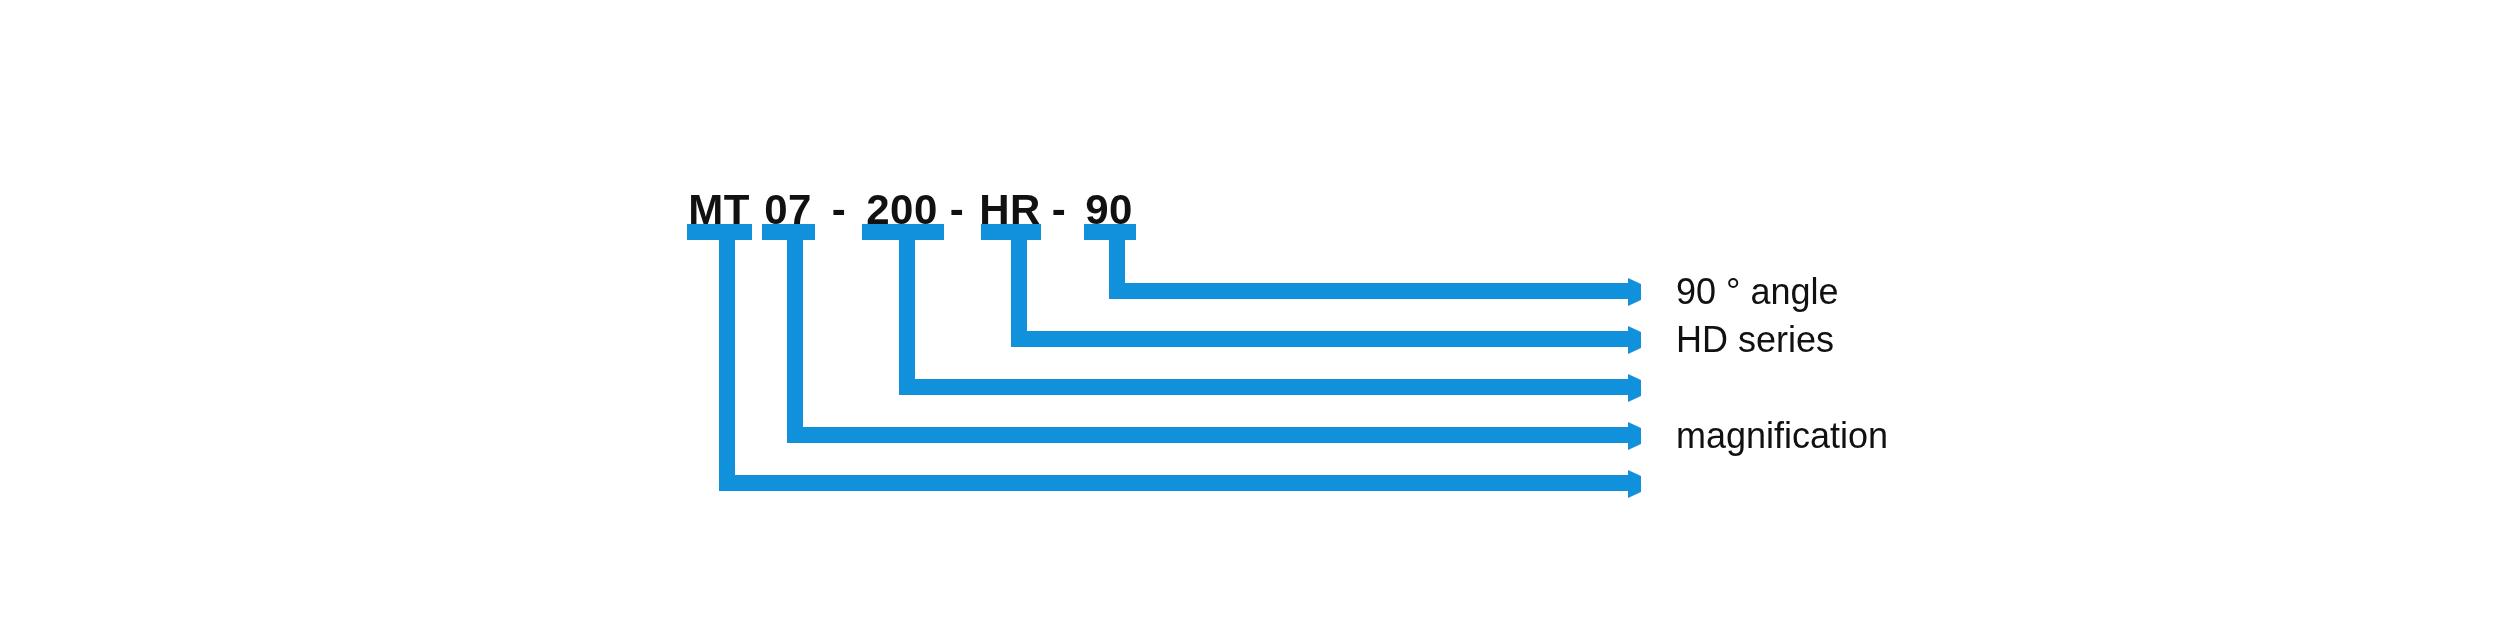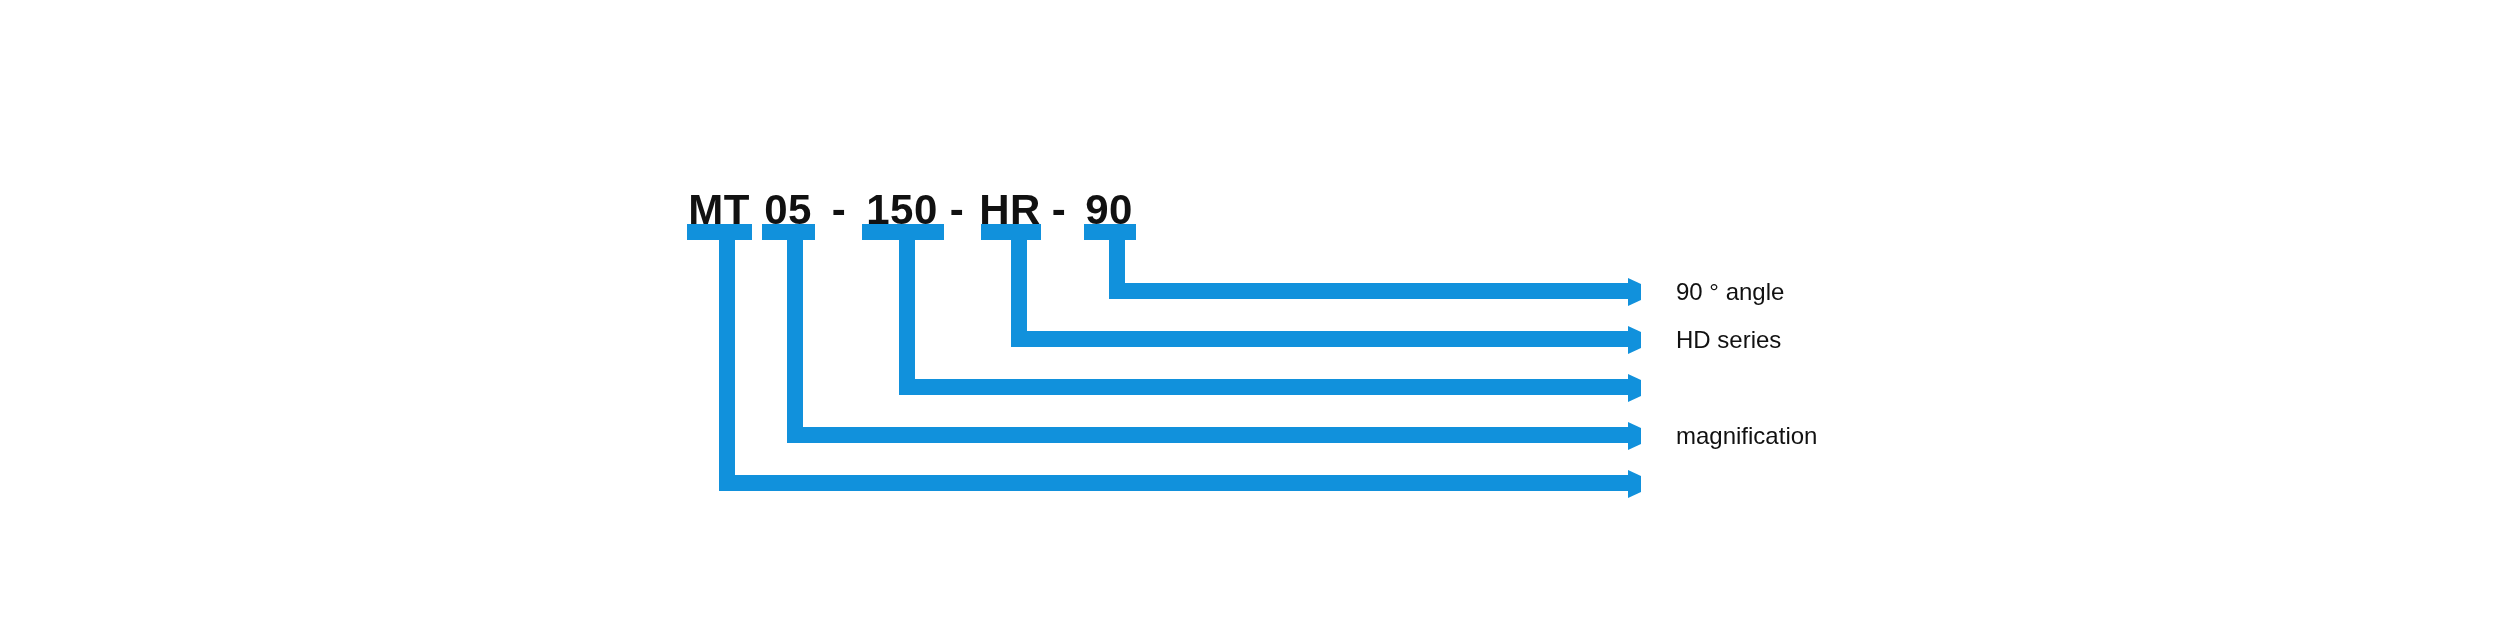--- a/index.html
+++ b/index.html
@@ -67,38 +67,38 @@
   .a-2 { top: 406px; }
   .a-3 { top: 358px; }
   .a-4 { top: 310px; }
   .a-5 { top: 262px; }
   
   .lbl {
     position: absolute;
     left: 1652px;
     height: 34px;
     line-height: 34px;
-    font-size: 24px;
+    font-size: 36px;
     white-space: nowrap;
   }
   .l-1 { top: 251px; }
   .l-2 { top: 299px; text-align: right; }
   .l-3 { top: 347px; }
   .l-4 { top: 395px; text-align: center; }
   .l-5 { top: 443px; }
 </style>
 </head>
 <body>
 
 <div class="canvas">
 
   <div class="seg seg-1">MT</div>
-  <div class="seg seg-2">05</div>
+  <div class="seg seg-2">07</div>
   <div class="seg dash-1">-</div>
-  <div class="seg seg-3">150</div>
+  <div class="seg seg-3">200</div>
   <div class="seg dash-2">-</div>
   <div class="seg seg-4">HR</div>
   <div class="seg dash-3">-</div>
   <div class="seg seg-5">90</div>
 
   <div class="bar bar-1"></div>
   <div class="bar bar-2"></div>
   <div class="bar bar-3"></div>
   <div class="bar bar-4"></div>
   <div class="bar bar-5"></div>

